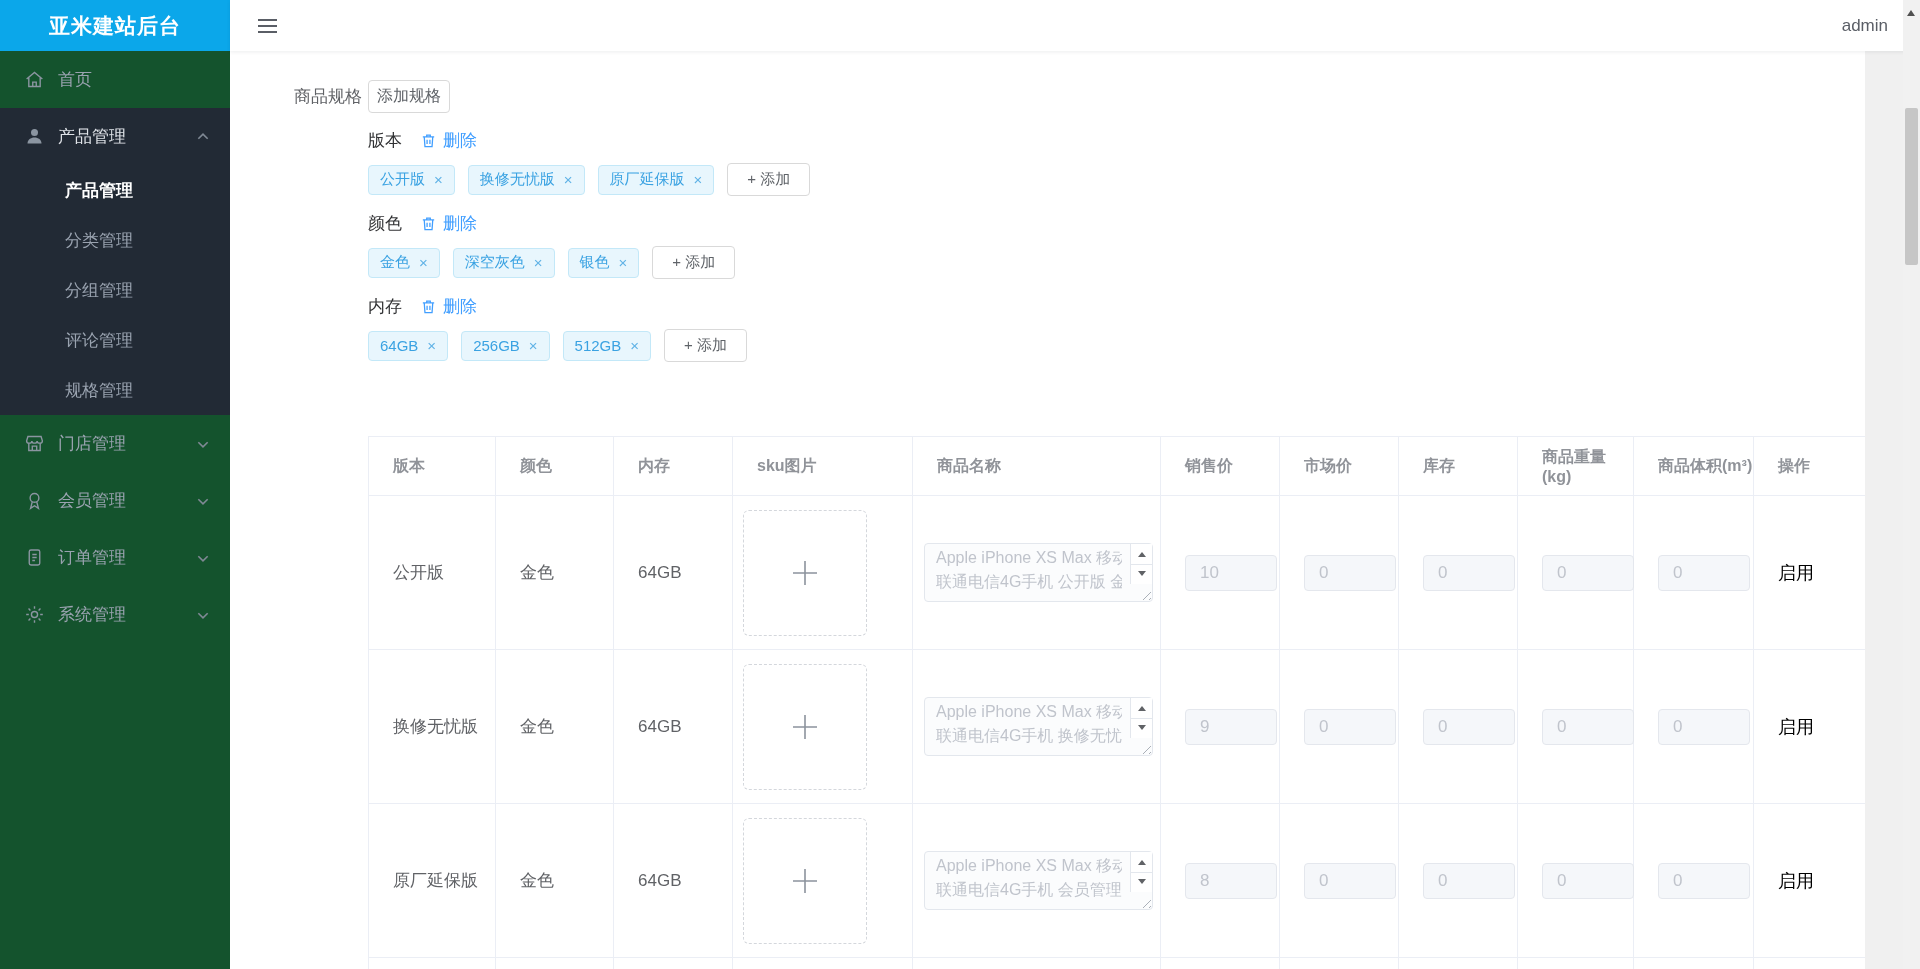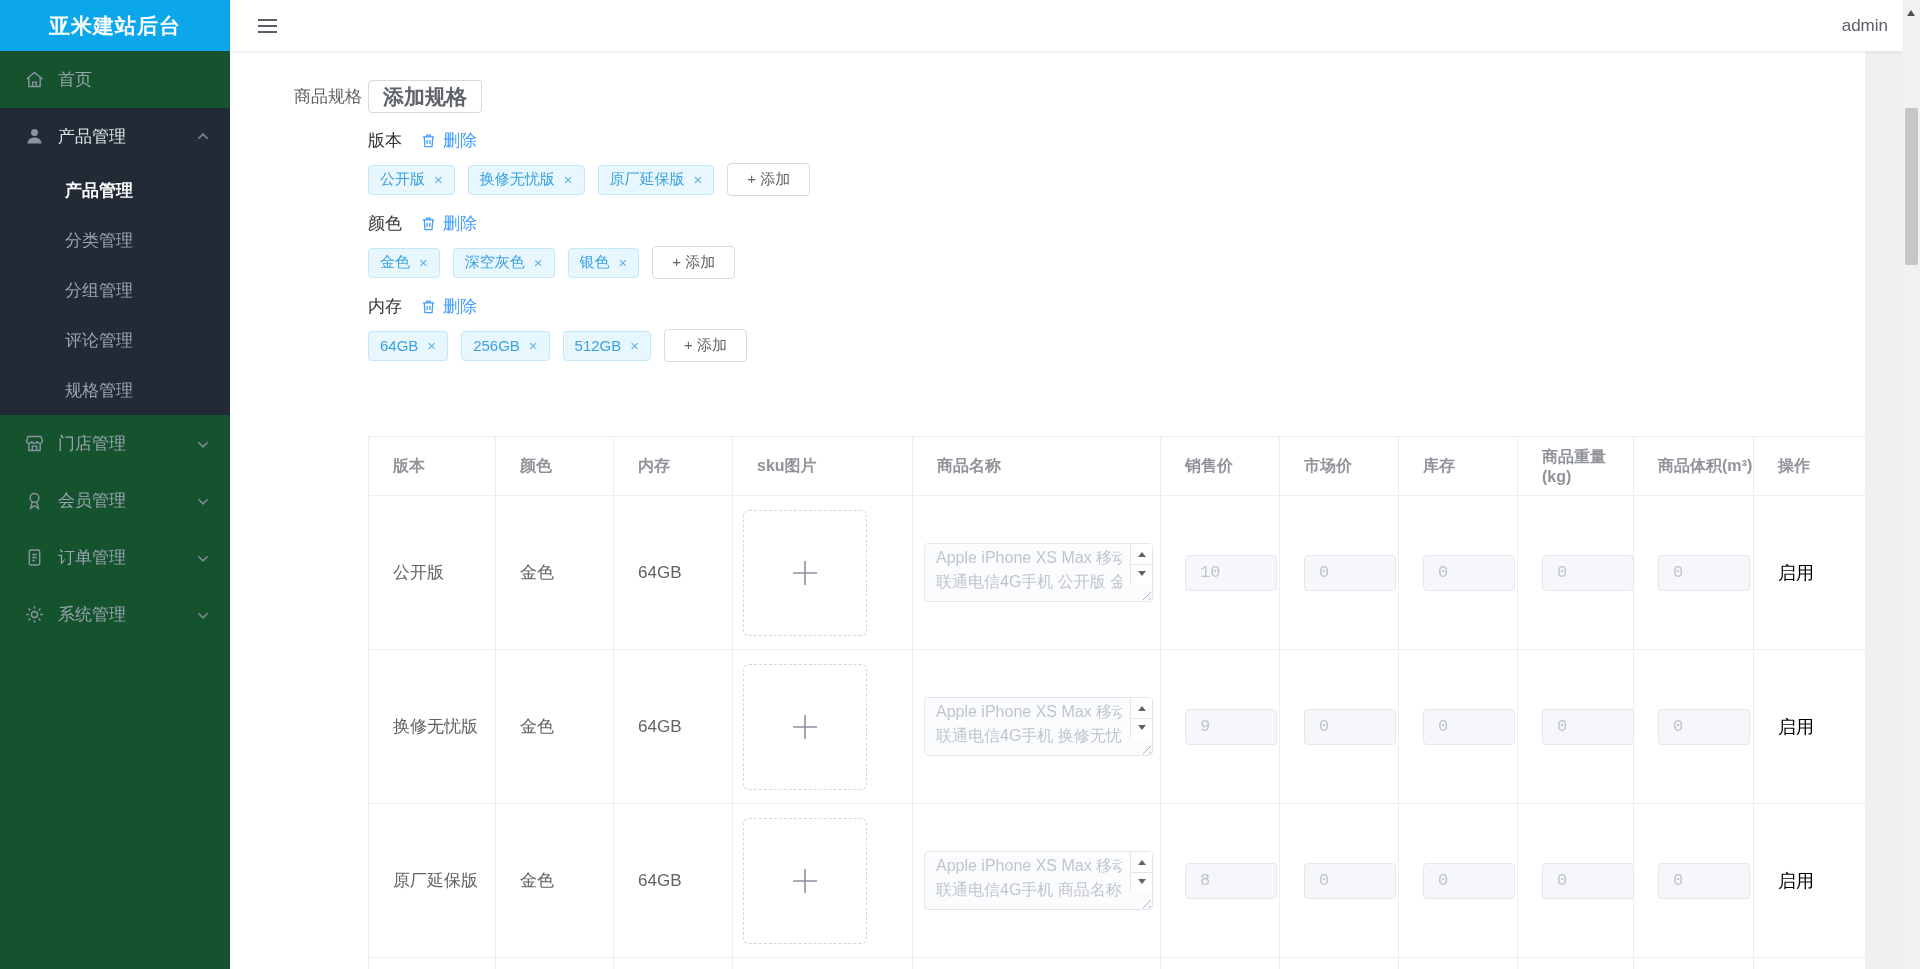--- a/index.html
+++ b/index.html
@@ -31,22 +31,22 @@
             box-shadow:0 1px 4px rgba(0,21,41,.08); position:relative; z-index:2; }
   .burger { width:19px; display:flex; flex-direction:column; gap:4px; cursor:pointer; }
   .burger span { display:block; height:2px; background:#5a5e66; }
   .admin { font-size:17px; color:#5a5e66; cursor:pointer; }
 
   .content { flex:1; background:#fff; margin-right:55px; padding:29px 0 0 64px; overflow:hidden; }
 
   
   .spec-header { display:flex; align-items:center; }
   .spec-label { width:74px; font-size:17px; color:#606266; }
-  .btn { height:33px; padding:0 14px; background:#fff; border:1px solid #d9d9d9; border-radius:4px;
-         font-size:21px; color:#5f6368; display:inline-flex; align-items:center; cursor:pointer;font-weight:bold; }
+  .btn { height:33px; padding:0 8px; background:#fff; border:1px solid #d9d9d9; border-radius:4px;
+         font-size:16px; color:#5f6368; display:inline-flex; align-items:center; cursor:pointer; }
   .group { margin-left:74px; }
   .group-label-row { display:flex; align-items:center; margin-top:16px; height:22px; }
   .group-name { font-size:17px; color:#303133; margin-right:18px; }
   .del-link { display:inline-flex; align-items:center; gap:6px; color:#409eff; font-size:17px; cursor:pointer; }
   .del-link svg { width:17px; height:17px; display:block; }
   .tags-row { display:flex; align-items:center; gap:13px; margin-top:12px; height:33px; }
   .tag { height:30px; padding:0 11px; background:#e8f6fd; border:1px solid #c3e8f8; border-radius:4px;
          color:#3aa2e2; font-size:15px; display:inline-flex; align-items:center; gap:9px; }
   .tag-close { font-size:15px; line-height:1; cursor:pointer; color:#5fb2e6; }
   .add-btn { height:33px; padding:0 19px; background:#fff; border:1px solid #d9d9d9; border-radius:4px;
@@ -75,21 +75,21 @@
              display:flex; flex-direction:column; background:#fff; border-radius:0 3px 0 0; }
   .sp-btn { flex:1; display:flex; align-items:center; justify-content:center; cursor:pointer; background:#fff; }
   .sp-btn + .sp-btn { border-top:1px solid #e3e7ed; }
   .tri-up { width:0; height:0; border:4px solid transparent; border-bottom:5px solid #606266; margin-bottom:3px; }
   .tri-down { width:0; height:0; border:4px solid transparent; border-top:5px solid #606266; margin-top:3px; }
   .resize-grip { position:absolute; right:1px; bottom:1px; width:12px; height:12px; cursor:nwse-resize;
                  background:repeating-linear-gradient(135deg, transparent 0 3px, #aab0b8 3px 4px);
                  clip-path:polygon(100% 0, 100% 100%, 0 100%); }
 
   .num-input { width:92px; height:36px; background:#f5f7fa; border:1px solid #e4e7ed; border-radius:4px;
-               color:#c0c4cc; font-size:17px; padding:0 0 0 14px; font-family:Liberation Mono, monospace; }
+               color:#c0c4cc; font-size:17px; padding:0 0 0 14px; font-family:Liberation Sans, sans-serif; }
   .link { color:#000000; font-size:18px; cursor:pointer; text-decoration:none; }
 
   
   .scrollbar { position:absolute; top:0; right:0; width:17px; height:969px; background:#f1f1f1; z-index:5; }
   .sb-up { position:absolute; top:6px; left:4px; width:0; height:0;
            border:4.5px solid transparent; border-bottom:6px solid #505050; cursor:pointer; }
   .sb-thumb { position:absolute; top:108px; left:2px; width:13px; height:157px; background:#c6c6c6;
               border-radius:2px; cursor:pointer; }
 </style>
 </head>
@@ -408,21 +408,21 @@
         <div class="td pad-s">
           <div class="upload-box">
             <svg viewBox="0 0 36 36">
                 <path d="M18 6 V30 M6 18 H30" stroke="currentColor" stroke-width="1.6" fill="none"></path>
               </svg>
           </div>
         </div>
         <div class="td pad-m">
           <div class="name-box">
             <div class="name-line">Apple iPhone XS Max 移动</div>
-            <div class="name-line">联通电信4G手机 商品名称</div>
+            <div class="name-line">联通电信4G手机 会员管理</div>
             <div class="spinner">
               <div class="sp-btn">
                   <span class="tri-up"></span>
                 </div>
               <div class="sp-btn">
                   <span class="tri-down"></span>
                 </div>
             </div>
             <div class="resize-grip"></div>
           </div>

